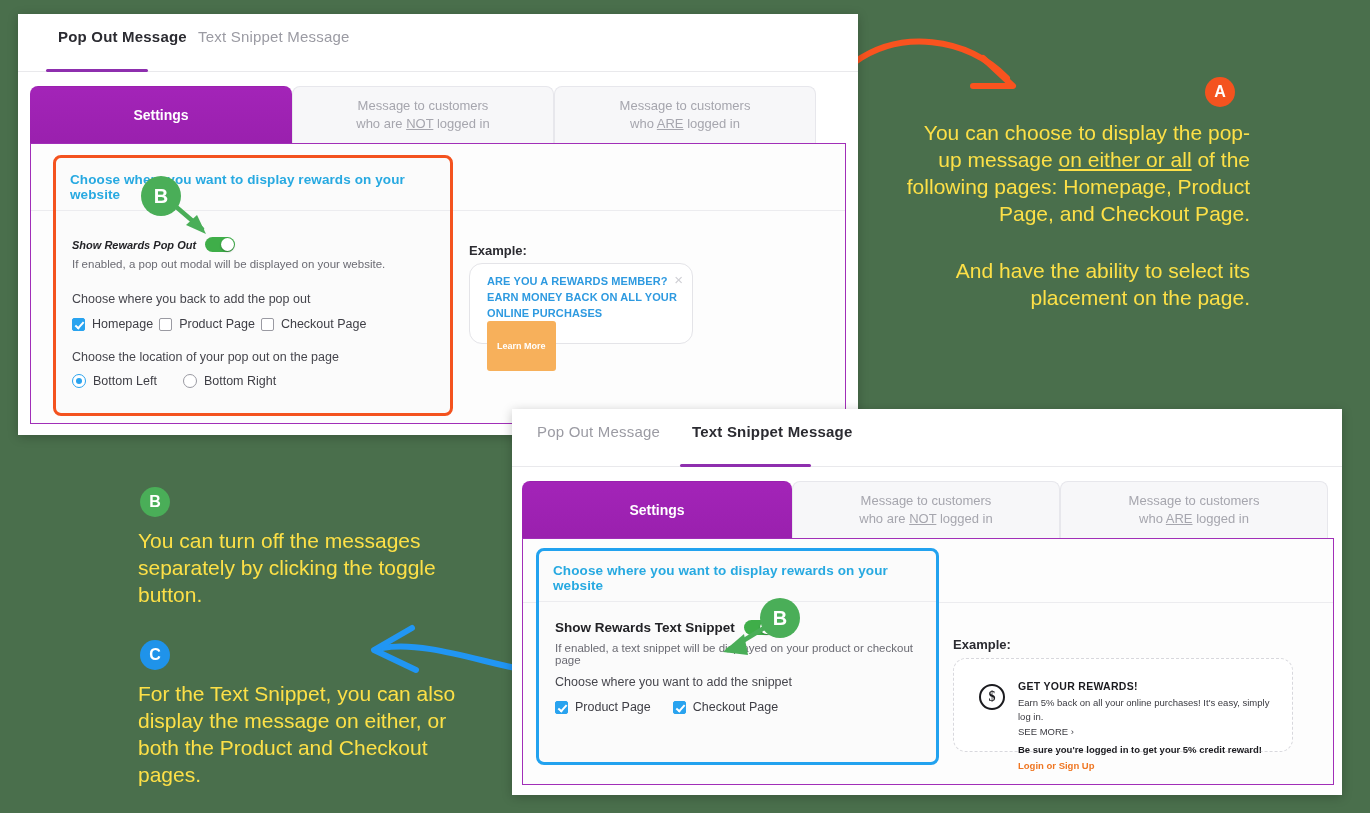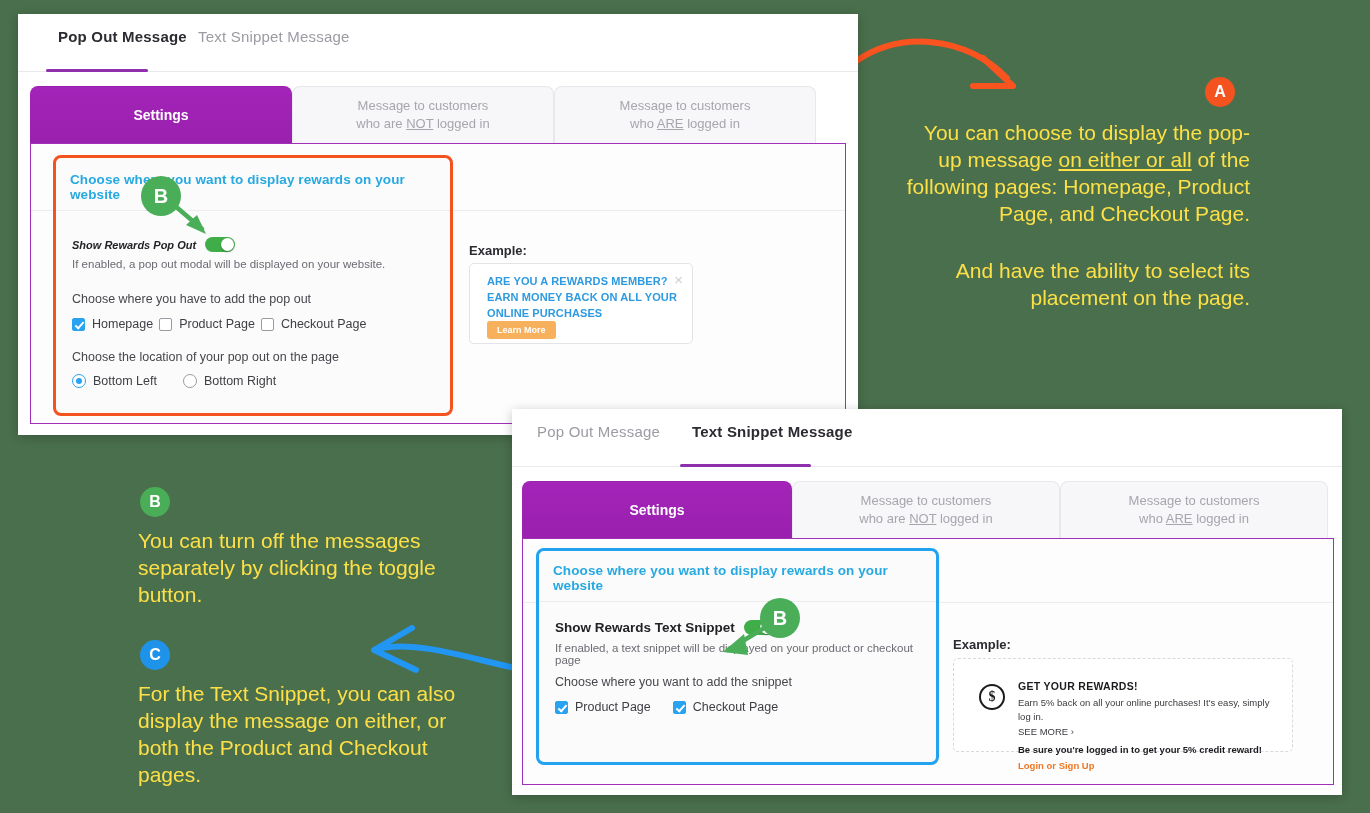--- a/index.html
+++ b/index.html
@@ -149,37 +149,37 @@
     background: #29a3ef;
   }
   .opt { display: inline-flex; align-items: center; gap: 7px; font-size: 12.5px; color: #3e3e45; }
 
   
   .ex-label { font-weight: 700; font-size: 13px; color: #2b2b31; }
   .ex-box {
     position: absolute;
     background: #fff;
     border: 1px solid #e4e4e8;
-    border-radius: 5px;
+    border-radius: 13px;
   }
   .ex-box.dashed { border: 1px dashed #d8d8dd; }
   .ex-head {
     color: #2e9ae0;
     font-weight: 800;
     font-size: 11px;
     line-height: 1.45;
     letter-spacing: .1px;
   }
   .ex-btn {
     display: inline-block;
     background: #f7b05b;
     color: #fff;
     font-size: 9px;
     font-weight: 700;
-    padding: 4px 10px;
+    padding: 20px 10px;
     border-radius: 3px;
   }
   .ex-x {
     position: absolute;
     color: #cfcfd4;
     font-size: 15px;
     line-height: 1;
   }
 
   .coin {
@@ -267,21 +267,21 @@
         <div class="card-title" style="position:absolute; left:14px; top:14px; font-size:13.5px;">Choose where you want to display rewards on your website</div>
         <div class="card-sep" style="top:52px;"></div>
 
         <div style="position:absolute; left:16px; top:79px; display:flex; align-items:center; gap:9px;">
           <span class="lbl-strong" style="font-size:11px;font-style:italic;">Show Rewards Pop Out</span>
           <span class="toggle"></span>
         </div>
 
         <div class="lbl-sub" style="position:absolute; left:16px; top:100px; font-size:11.5px;">If enabled, a pop out modal will be displayed on your website.</div>
 
-        <div class="lbl-q" style="position:absolute; left:16px; top:134px; font-size:12.5px;">Choose where you have to add the pop out</div>
+        <div class="lbl-q" style="position:absolute; left:16px; top:134px; font-size:12.5px;">Choose where you back to add the pop out</div>
 
         <div style="position:absolute; left:16px; top:159px; display:flex; gap:6px;">
           <label class="opt">
             <span class="cbox on"></span>
             <span>Homepage</span>
           </label>
           <label class="opt">
             <span class="cbox"></span>
             <span>Product Page</span>
           </label>

